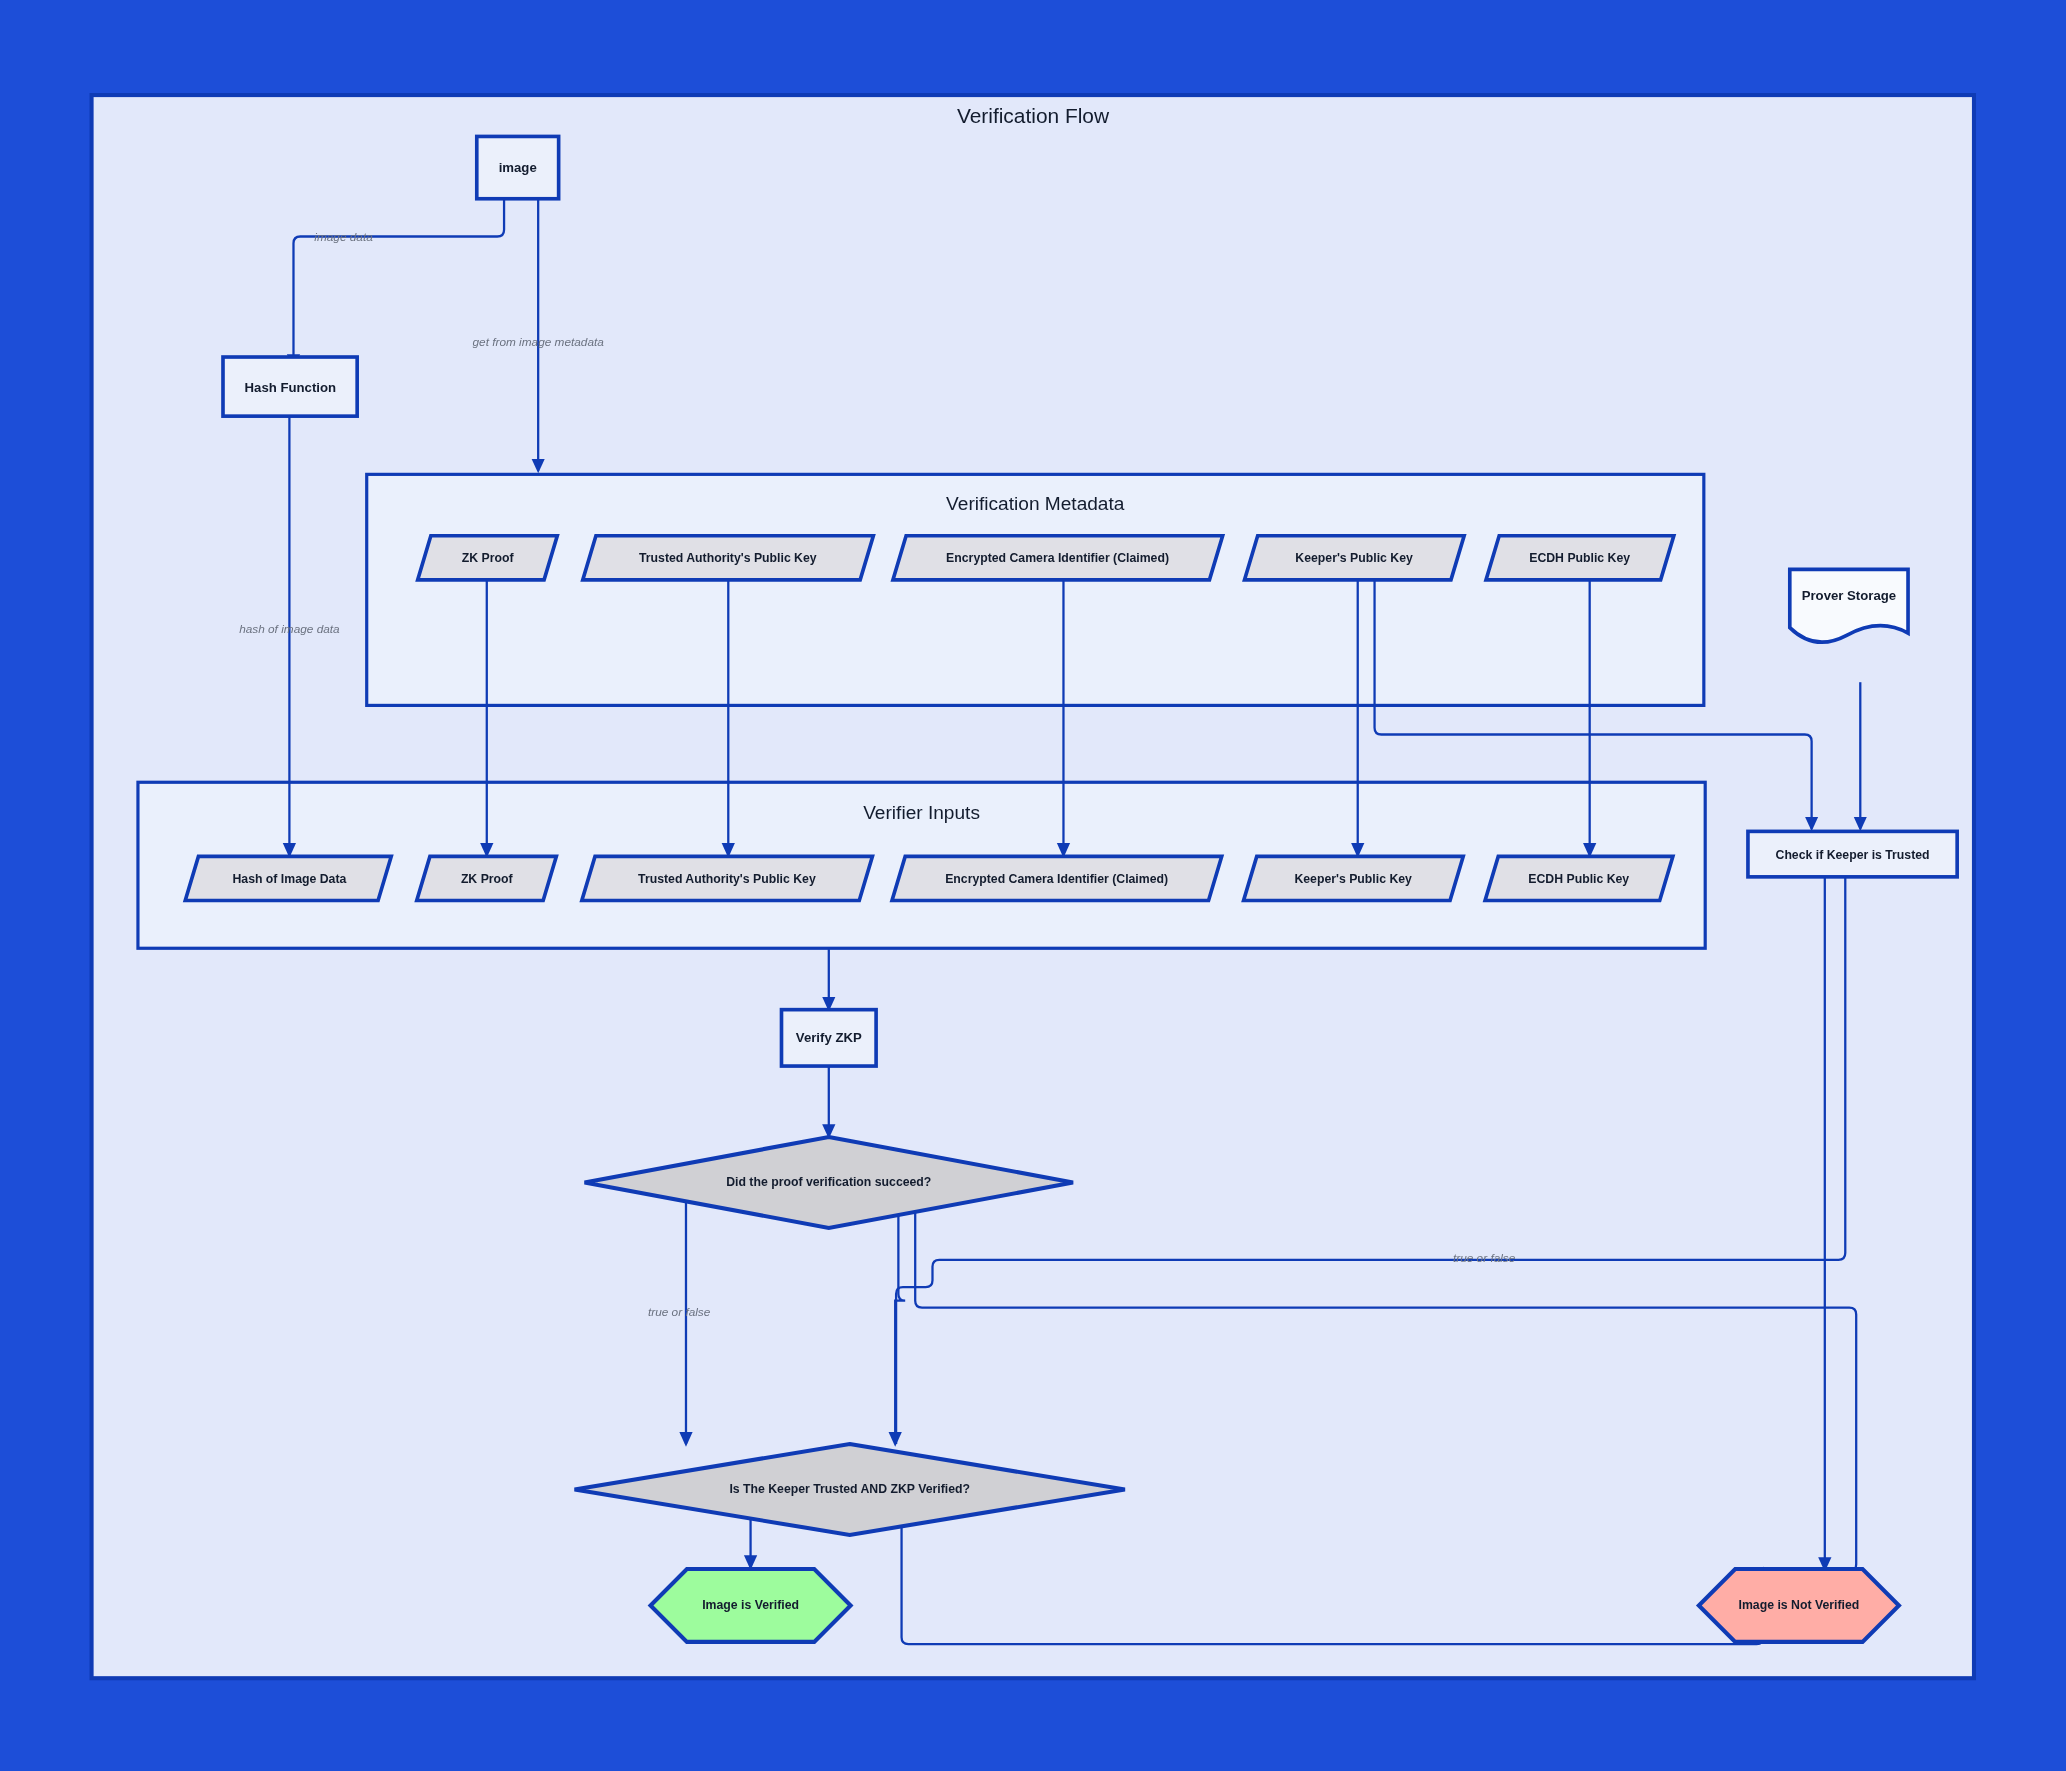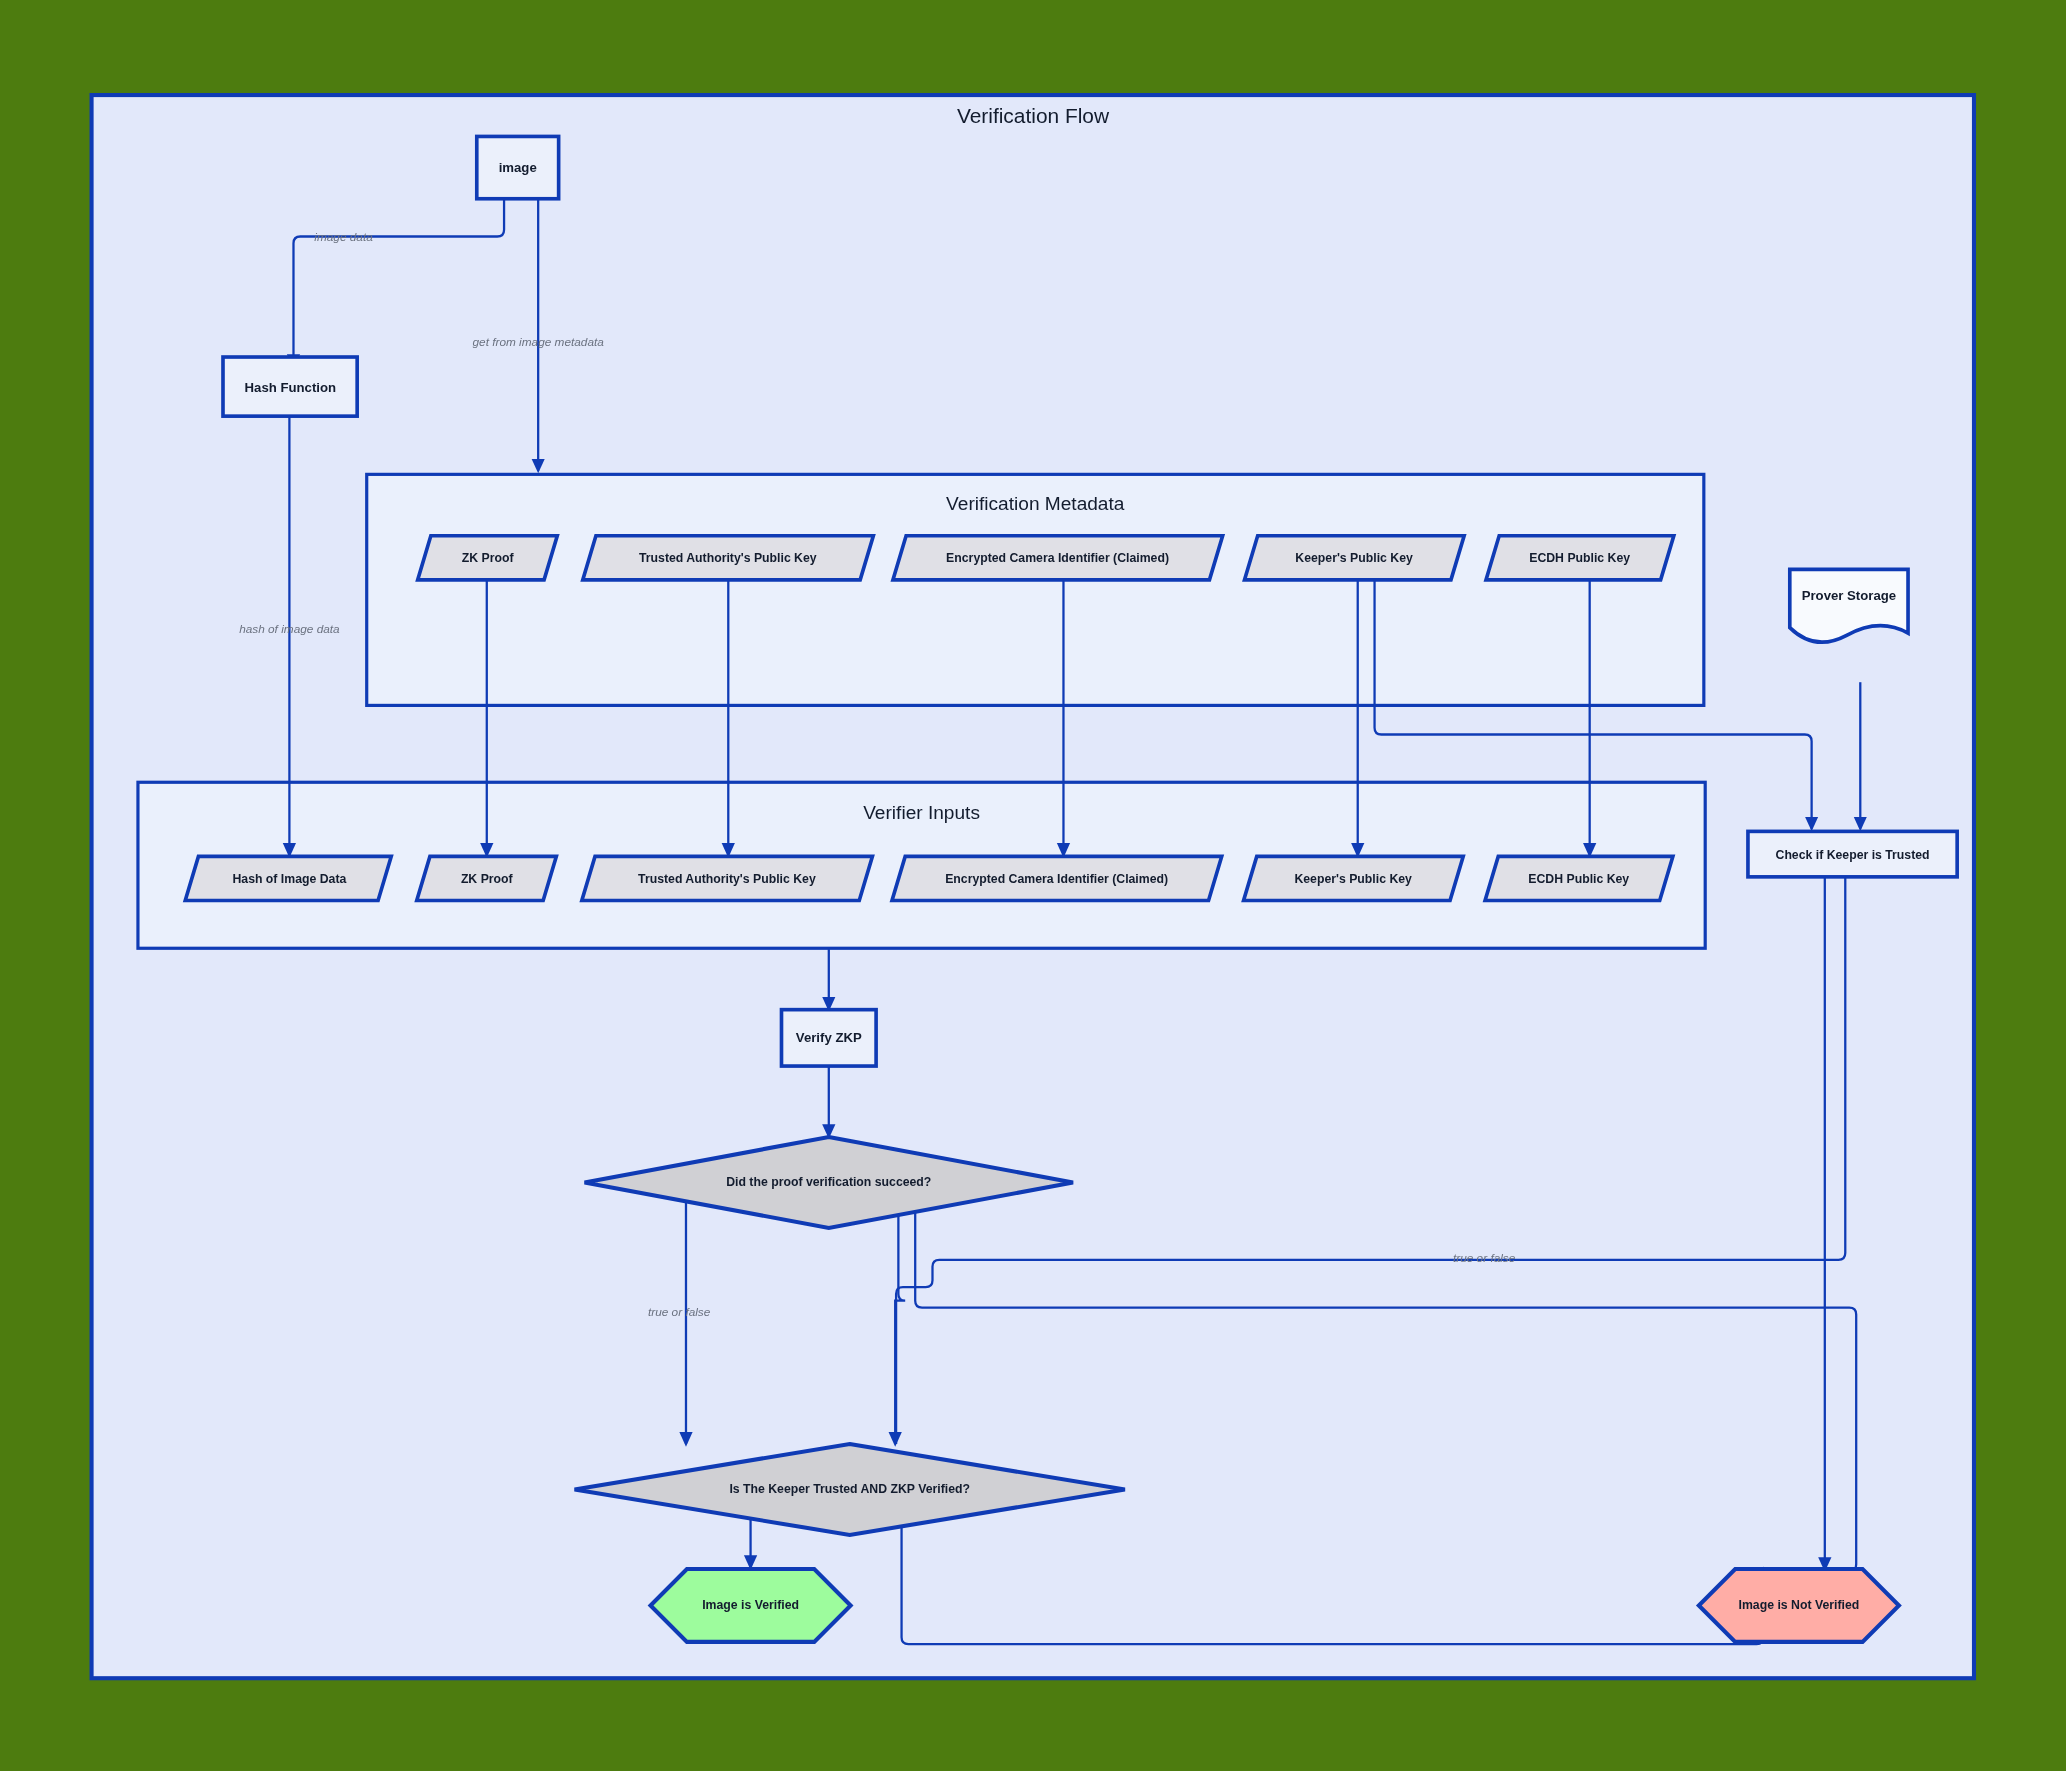--- a/index.html
+++ b/index.html
@@ -4,21 +4,21 @@
 <style>
   html, body {
     margin: 0;
     padding: 0;
     background: #ffffff;
   }
   #stage {
     position: relative;
     width: 2066px;
     height: 1771px;
-    background: #4d7c0f;
+    background: #1d4ed8;
     font-family: "Liberation Sans", sans-serif;
     overflow: hidden;
   }
   svg#diagram {
     position: absolute;
     left: 0;
     top: 0;
     width: 2066px;
     height: 1771px;
   }

